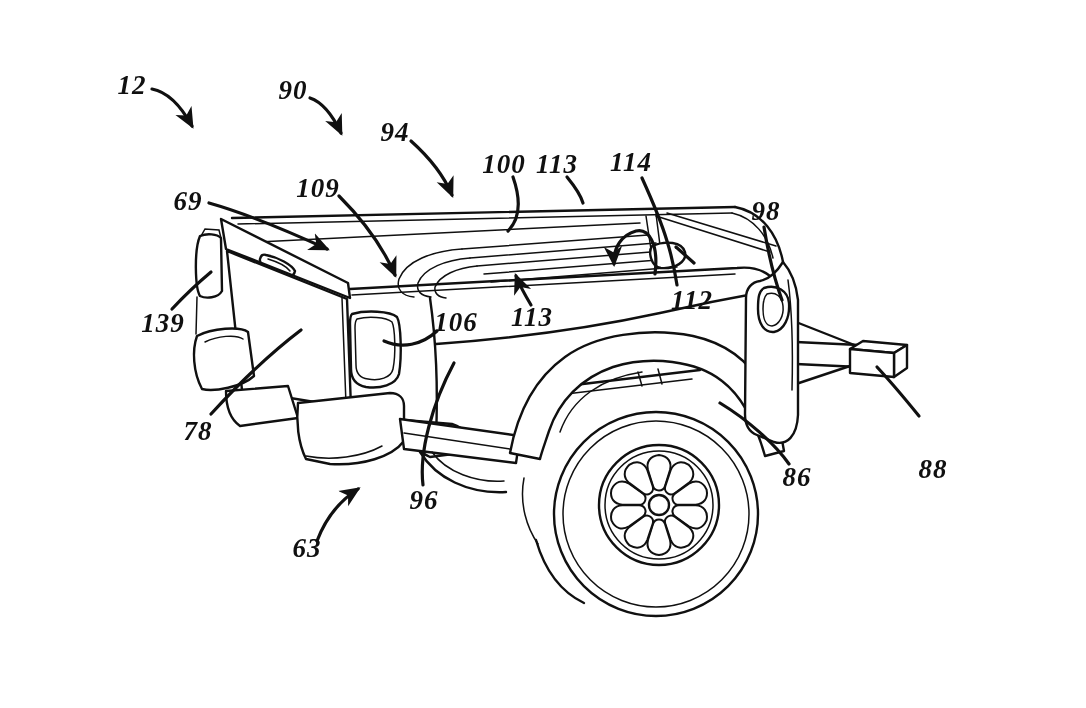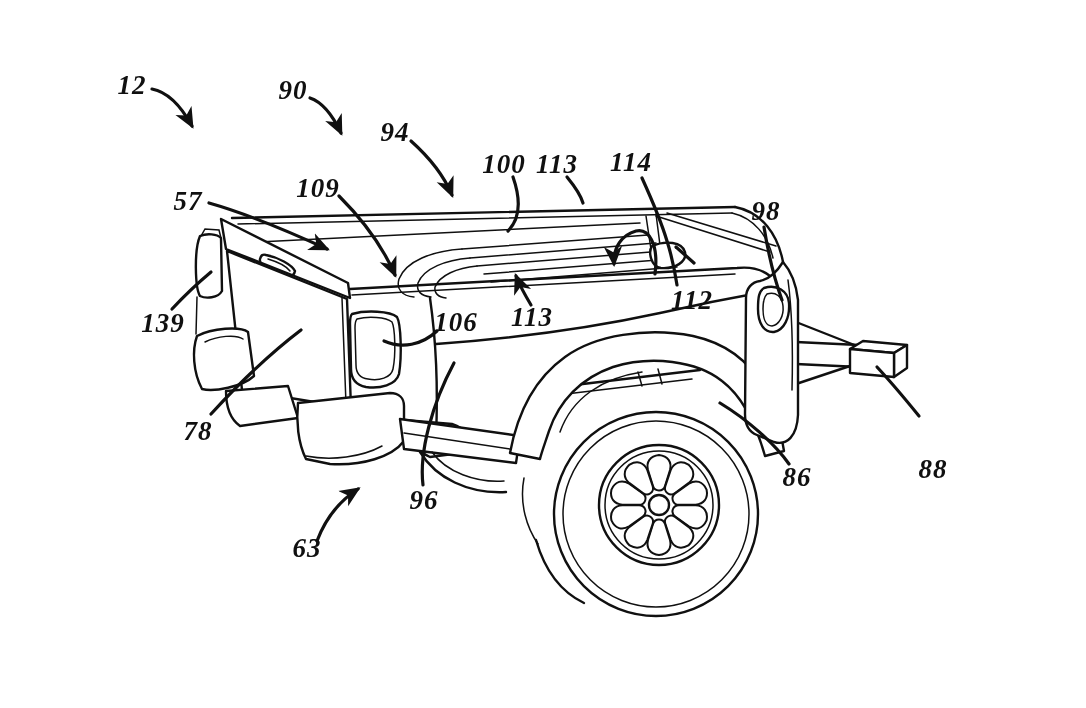--- a/index.html
+++ b/index.html
@@ -173,21 +173,21 @@
     </g>
   </svg>
 
   <div>
       <div class="ref-label" style="left: 132px; top: 85px;">12</div>
       <div class="ref-label" style="left: 293px; top: 90px;">90</div>
       <div class="ref-label" style="left: 395px; top: 132px;">94</div>
       <div class="ref-label" style="left: 504px; top: 164px;">100</div>
       <div class="ref-label" style="left: 557px; top: 164px;">113</div>
       <div class="ref-label" style="left: 631px; top: 162px;">114</div>
-      <div class="ref-label" style="left: 188px; top: 201px;">57</div>
+      <div class="ref-label" style="left: 188px; top: 201px;">69</div>
       <div class="ref-label" style="left: 318px; top: 188px;">109</div>
       <div class="ref-label" style="left: 766px; top: 211px;">98</div>
       <div class="ref-label" style="left: 163px; top: 323px;">139</div>
       <div class="ref-label" style="left: 456px; top: 322px;">106</div>
       <div class="ref-label" style="left: 532px; top: 317px;">113</div>
       <div class="ref-label" style="left: 692px; top: 300px;">112</div>
       <div class="ref-label" style="left: 198px; top: 431px;">78</div>
       <div class="ref-label" style="left: 424px; top: 500px;">96</div>
       <div class="ref-label" style="left: 307px; top: 548px;">63</div>
       <div class="ref-label" style="left: 797px; top: 477px;">86</div>

